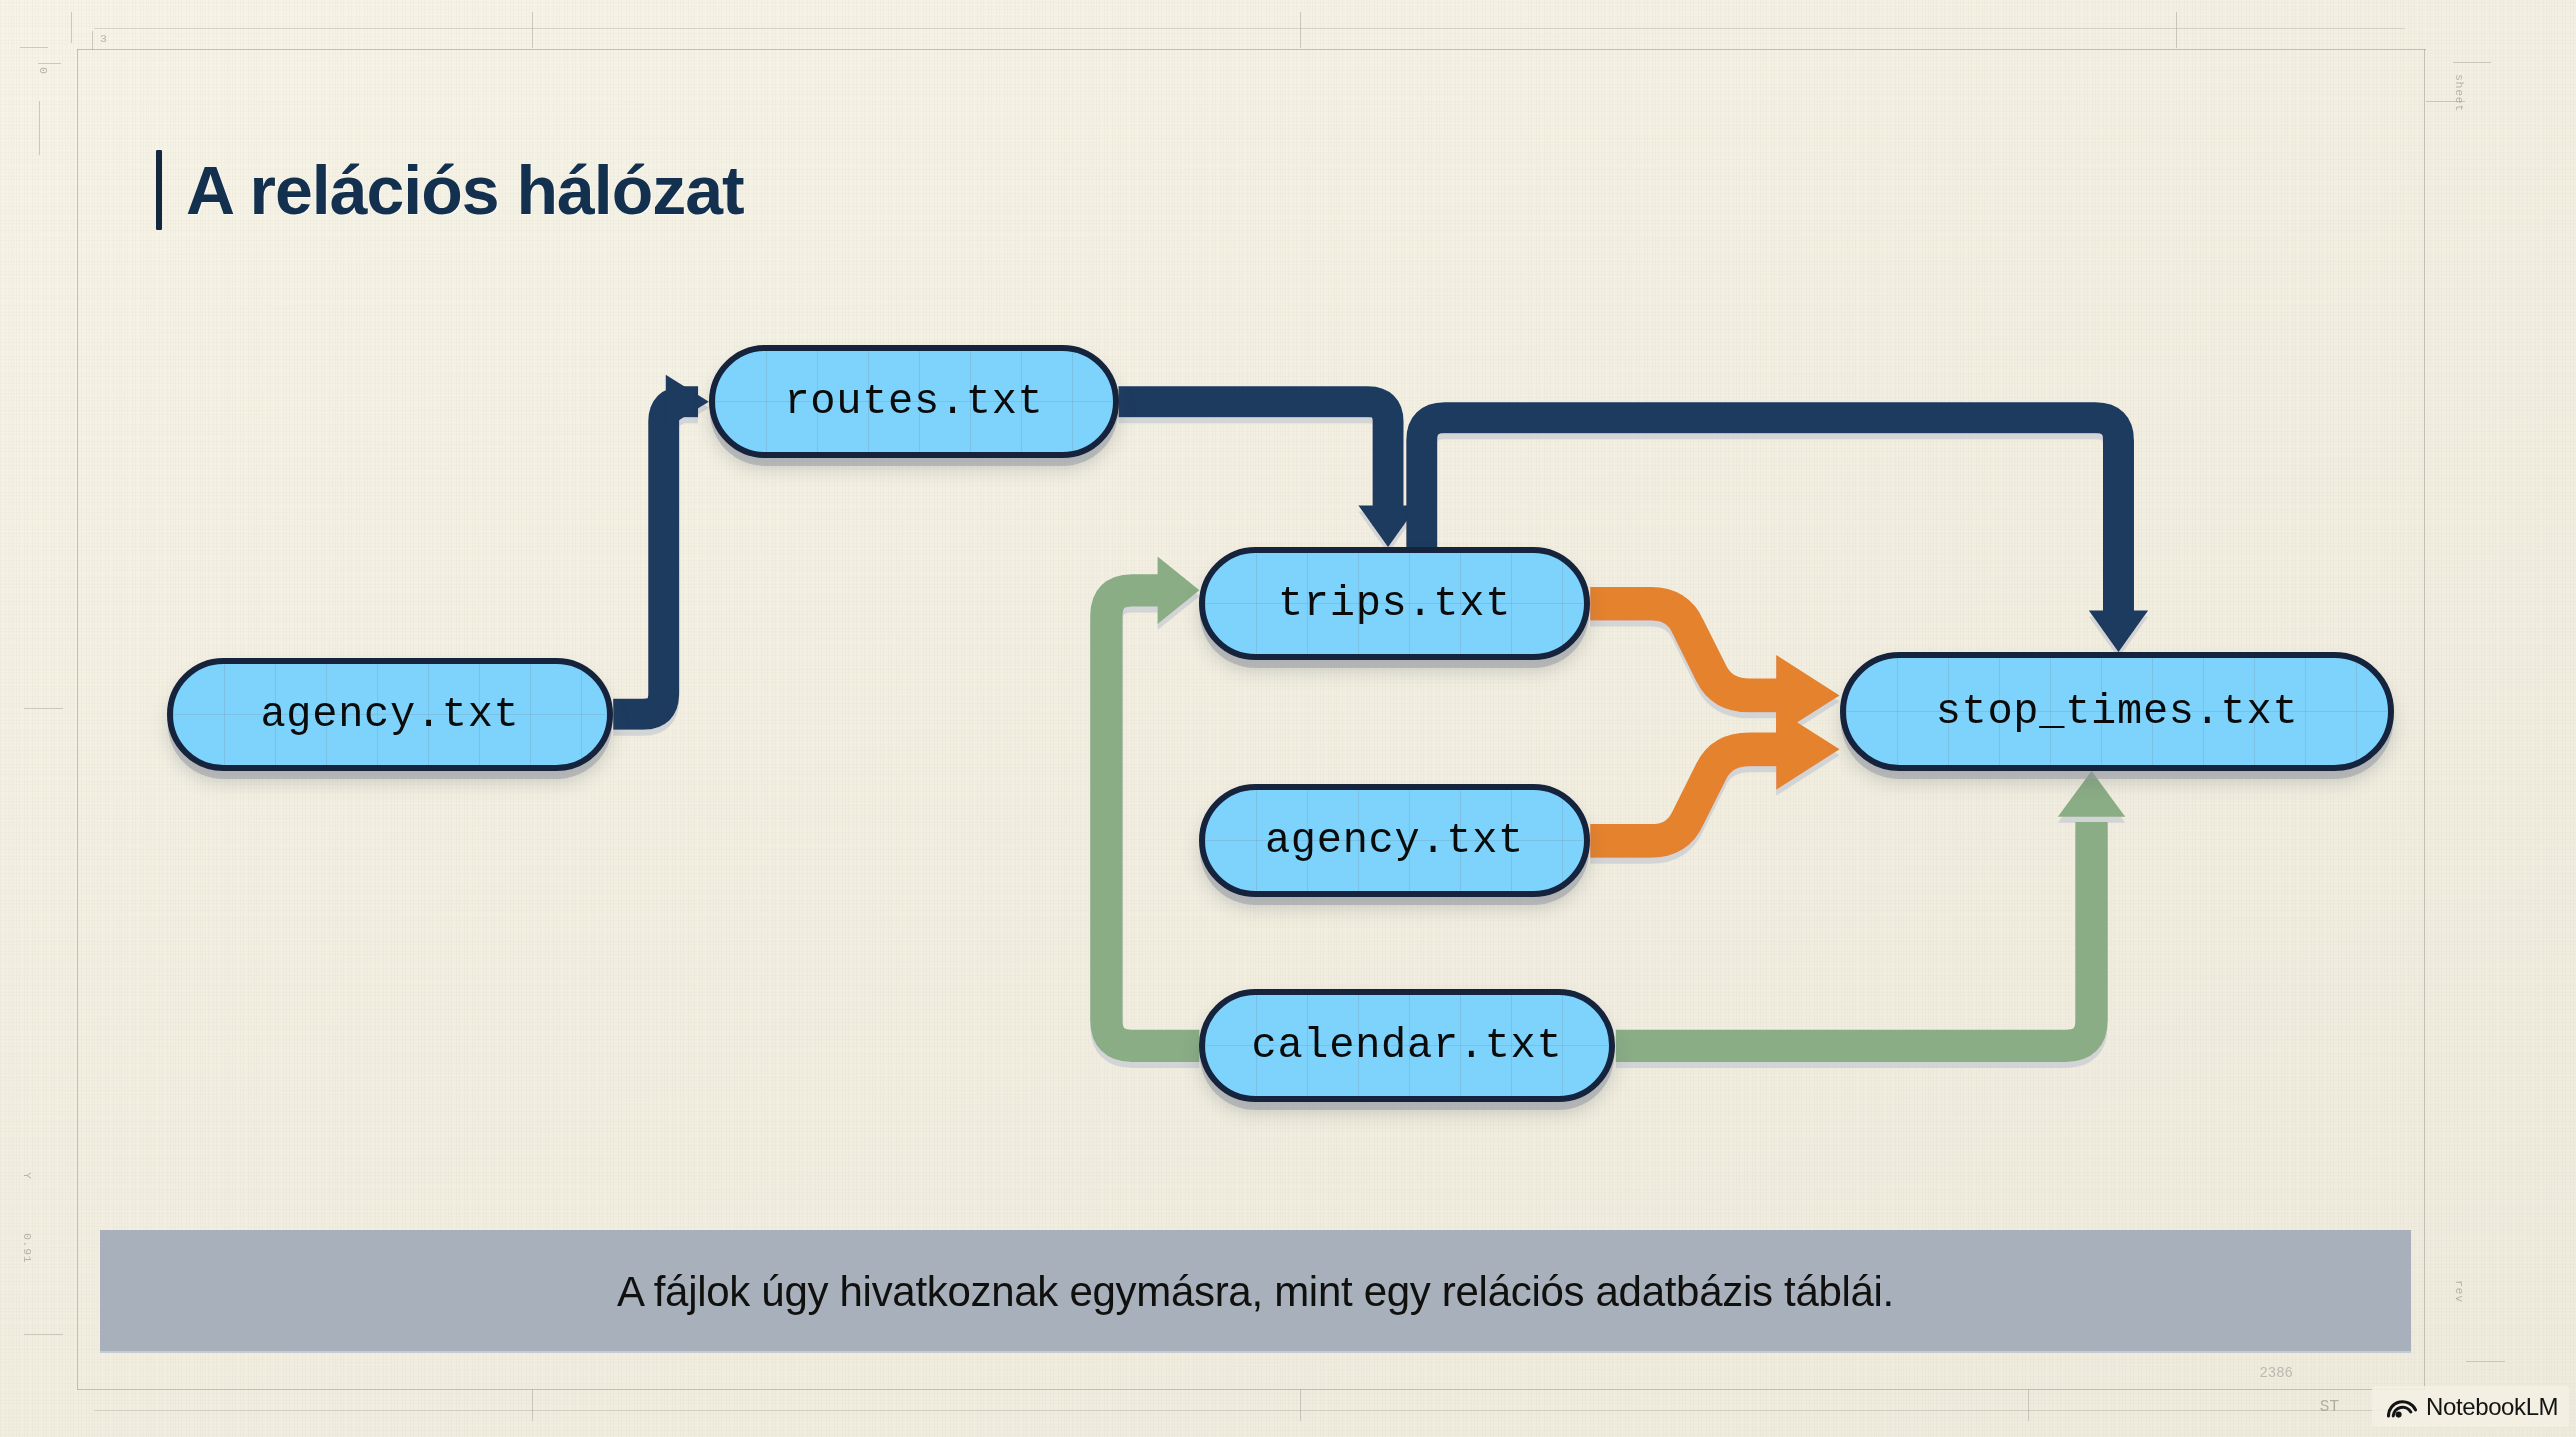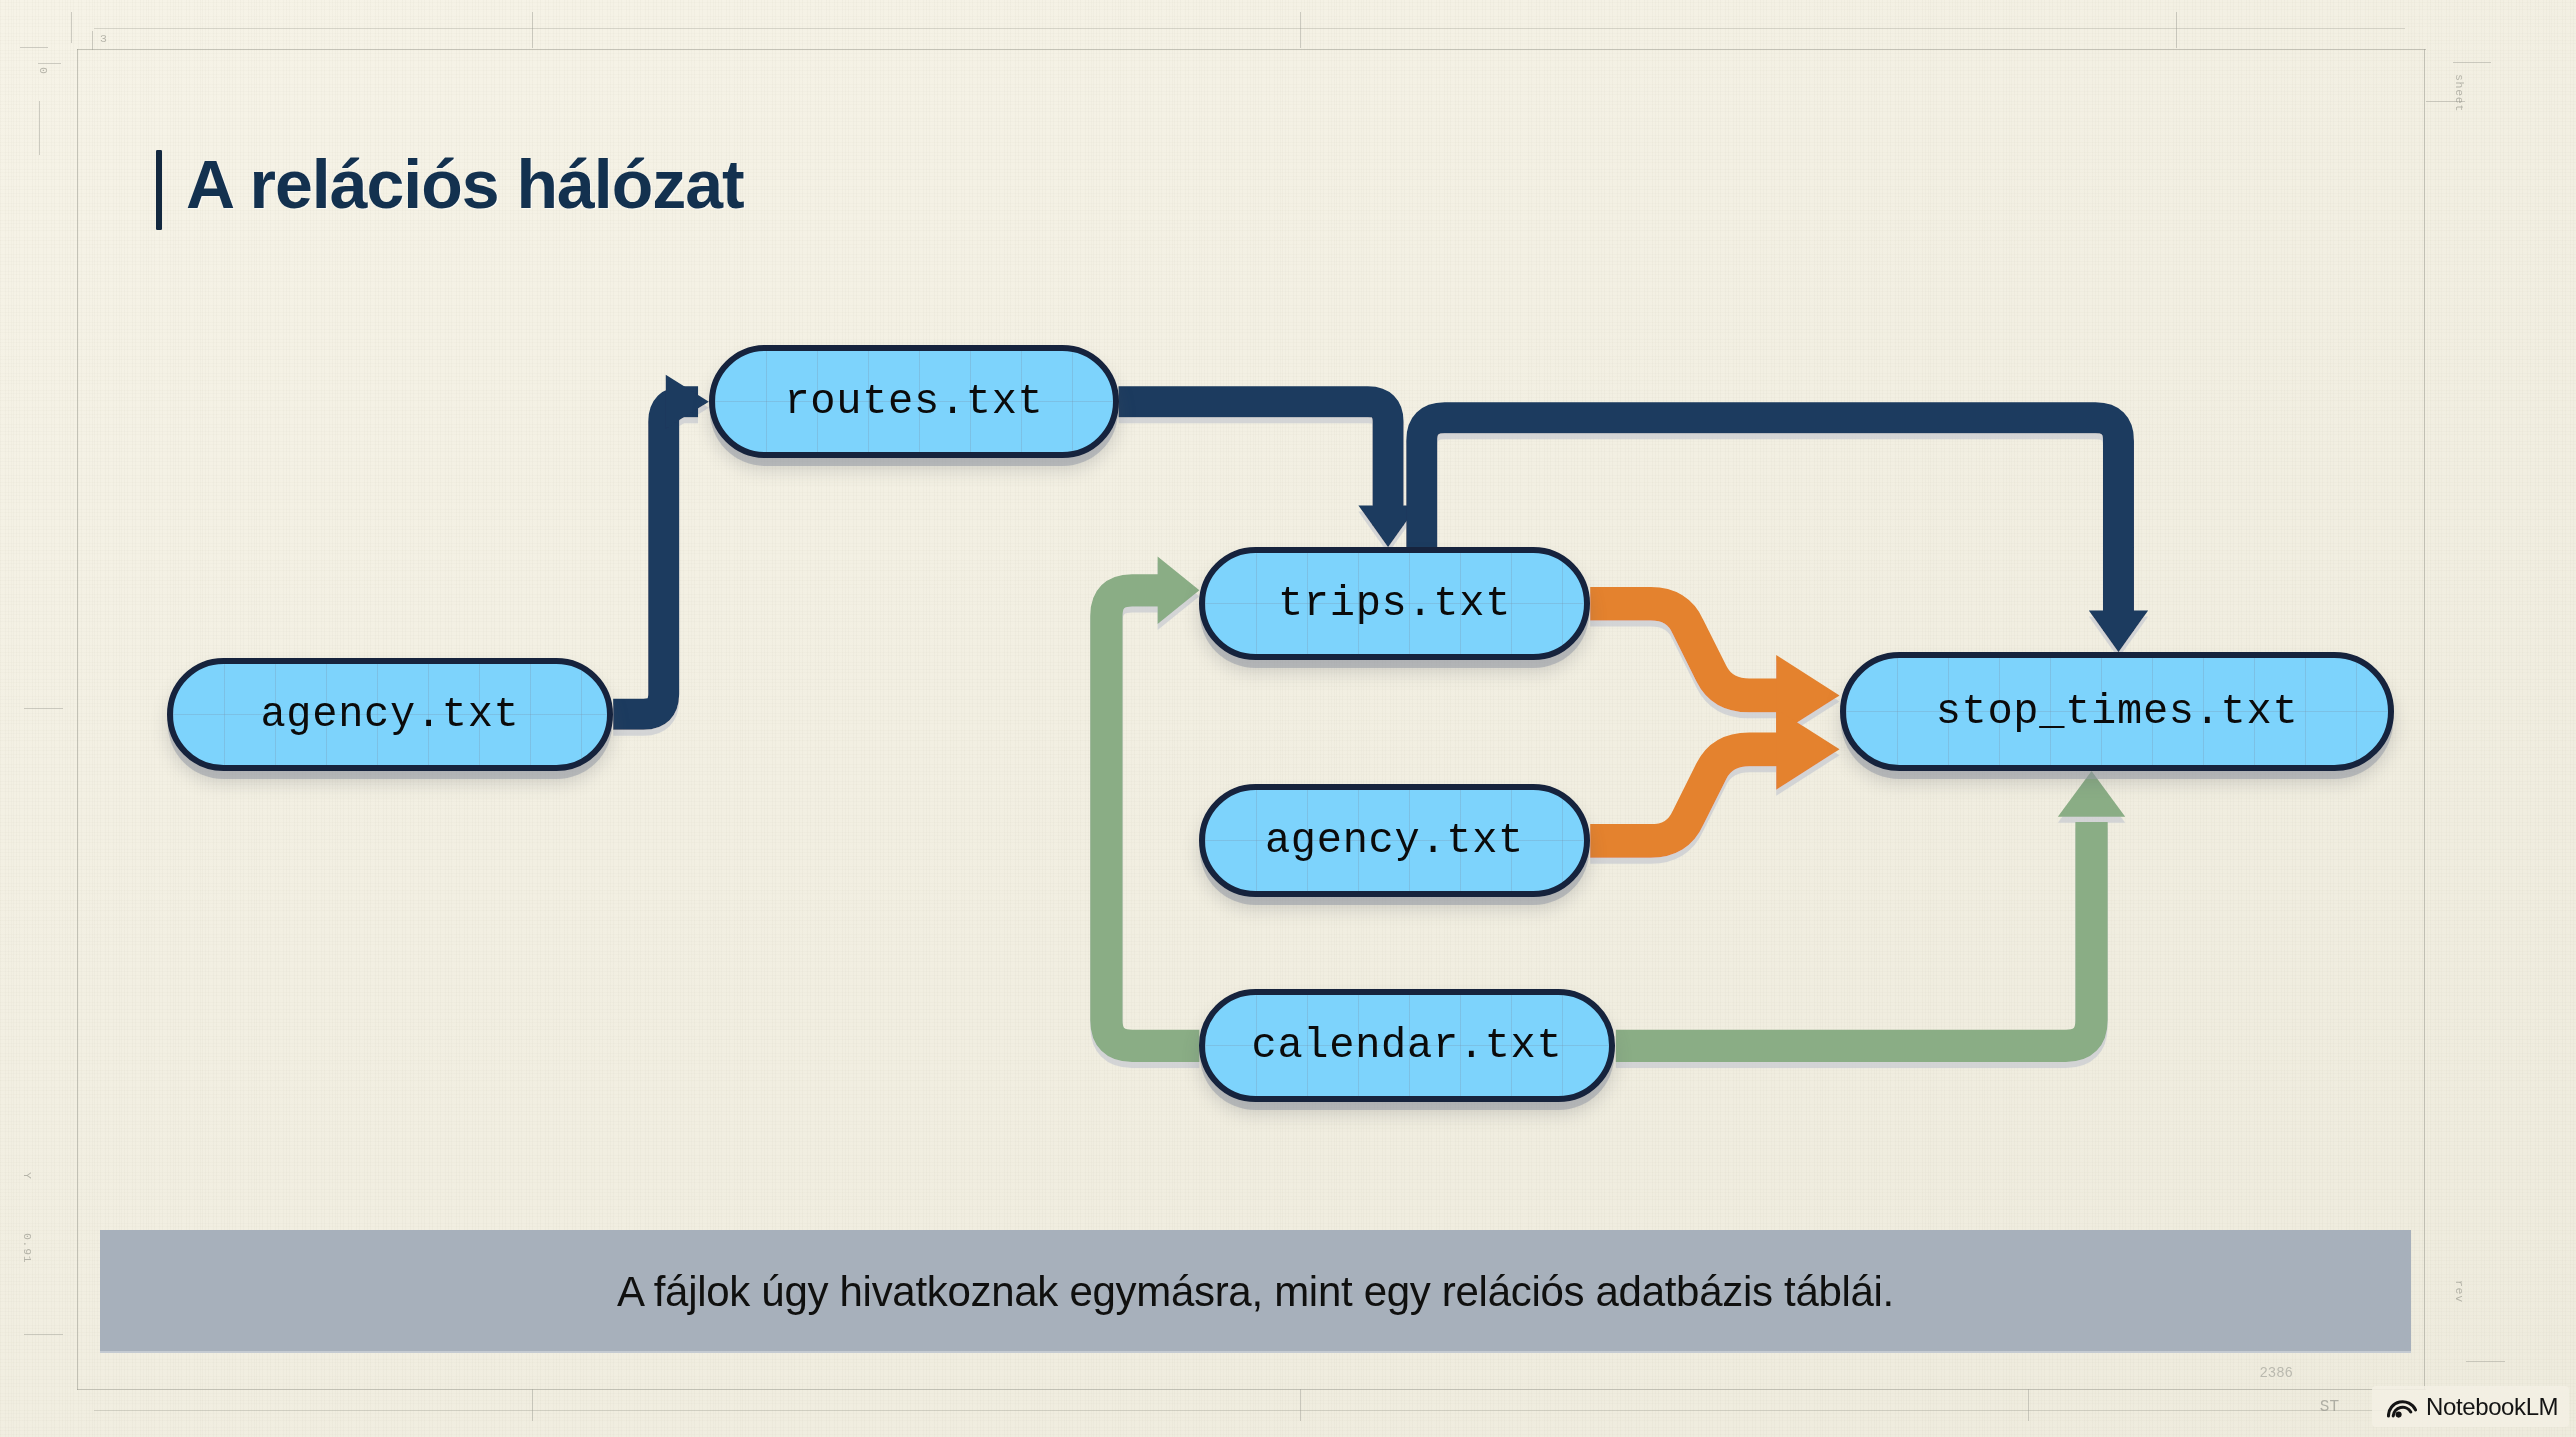--- a/index.html
+++ b/index.html
@@ -28,21 +28,21 @@
     position:absolute;color:#8e8e84;opacity:.6;
     font-size:11.5px;font-family:"Liberation Mono",monospace;letter-spacing:0.7px;
   }
   .rot-cw{transform:rotate(90deg);transform-origin:left top;}
 
   
   #diagram-stage{position:absolute;left:0;top:0;width:2576px;height:1438px;}
   #edges-svg{position:absolute;left:0;top:0;width:2576px;height:1438px;}
 
   
-  #title-block{position:absolute;left:156px;top:150px;display:flex;gap:24px;}
+  #title-block{position:absolute;left:156px;top:150px;display:flex;align-items:center;gap:24px;}
   #title-accent-bar{width:6px;height:80px;background:#13283f;border-radius:1.3px;}
   #page-title{
     font-size:68px;font-weight:bold;color:#13314f;
     letter-spacing:-1px;white-space:nowrap;line-height:1;
     text-shadow:1.3px 1.3px 0 rgba(255,255,255,.5);
   }
 
   
   .node{
     position:absolute;

